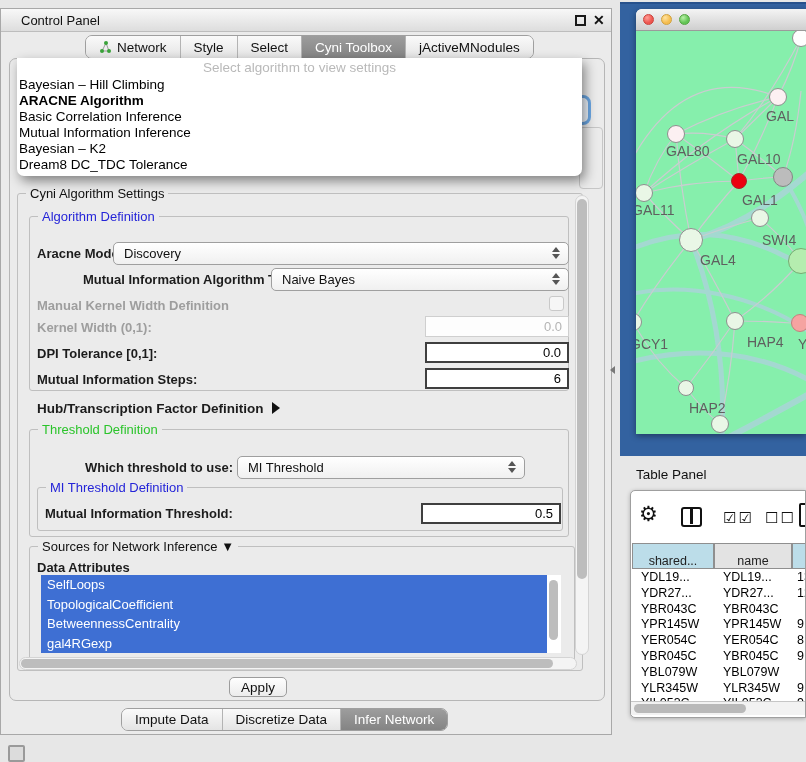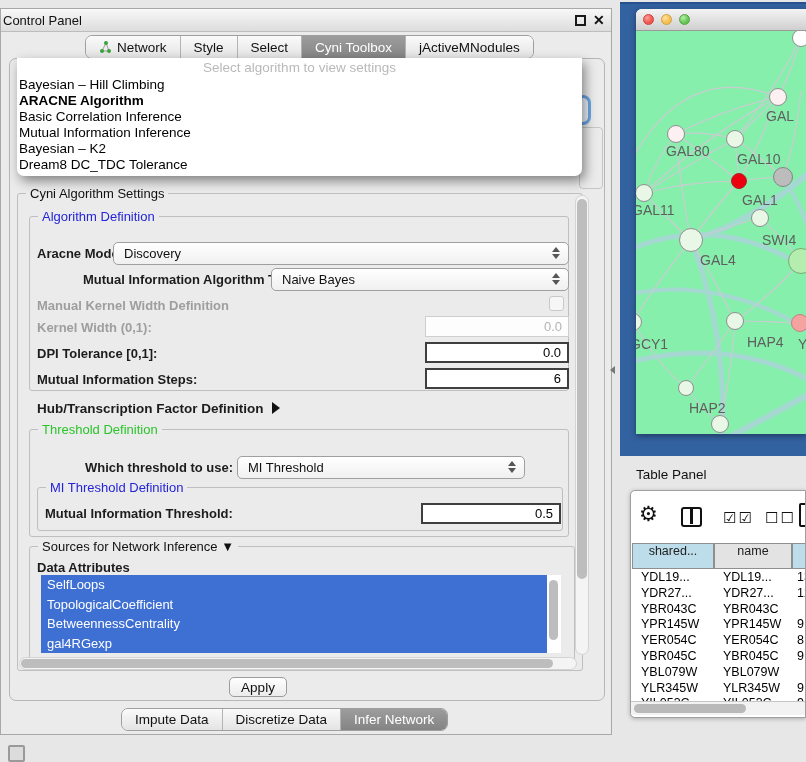--- a/index.html
+++ b/index.html
@@ -5,21 +5,21 @@
   html,body{margin:0;padding:0;}
   body{width:806px;height:762px;position:relative;overflow:hidden;background:#e7e7e7;
        font-family:"Liberation Sans",sans-serif;-webkit-font-smoothing:antialiased;}
   *{box-sizing:border-box;}
 
   
   #cp{position:absolute;left:0;top:8px;width:612px;height:727px;background:#ebebeb;
       border:1px solid #a8a8a8;}
   .cp-titlebar{position:absolute;left:0;top:0;width:100%;height:23px;
       background:linear-gradient(#f8f8f8,#dddddd);border-bottom:1px solid #bdbdbd;}
-  .cp-title{position:absolute;left:2px;top:4px;font-size:13px;color:#111;}
+  .cp-title{position:absolute;left:20px;top:4px;font-size:13px;color:#111;}
   .float-icon{position:absolute;left:574px;top:6px;width:11px;height:11px;border:2px solid #1a1a1a;background:transparent;}
   .close-icon{position:absolute;left:592px;top:3px;font-size:14px;font-weight:bold;color:#111;}
 
   
   .tabbar{position:absolute;left:84px;top:26px;height:24px;display:flex;border:1px solid #9f9f9f;
       border-radius:7px;overflow:hidden;background:#ececec;z-index:20;}
   .tab{padding:3px 13px;font-size:13.5px;color:#111;display:flex;align-items:center;gap:5px;
       background:linear-gradient(#fafafa,#e4e4e4);border-left:1px solid #b3b3b3;white-space:nowrap;}
   .tab:first-child{border-left:none;}
   .tab.sel{background:linear-gradient(#9d9d9d,#848484);color:#fff;}
@@ -117,21 +117,21 @@
   #table-area{position:absolute;left:620px;top:456px;width:186px;height:306px;background:#e7e7e7;}
   .tp-title{position:absolute;left:16px;top:11px;font-size:13.5px;color:#111;}
   #tp-window{position:absolute;left:10px;top:34px;width:176px;height:228px;background:#fff;
       border:1px solid #9f9f9f;border-radius:5px 0 0 5px;overflow:hidden;box-shadow:0 1px 4px rgba(0,0,0,.25);}
   .gear{position:absolute;left:8px;top:12px;font-size:21px;color:#111;line-height:22px;}
   .split-icon{position:absolute;left:50px;top:16px;width:21px;height:20px;border:2.5px solid #111;border-radius:3px;}
   .split-icon i{position:absolute;left:7px;top:0;width:2.5px;height:15px;background:#111;display:block;}
   .check-pair{position:absolute;top:18px;font-size:15px;color:#111;letter-spacing:2px;}
   .doc-icon{position:absolute;left:168px;top:12px;width:20px;height:24px;border:2.5px solid #111;border-radius:2px;}
   .th-cell{position:absolute;top:52px;height:26px;border:1px solid #8f8f8f;font-size:12.5px;color:#222;
-      display:flex;align-items:flex-start;justify-content:center;}
+      display:flex;align-items:flex-end;justify-content:center;}
   .trow{position:absolute;left:1px;width:230px;height:15.8px;display:flex;font-size:12.5px;color:#000;}
   .trow span{display:block;line-height:15.8px;white-space:nowrap;overflow:hidden;}
   .tc1{width:82px;padding-left:9px;}
   .tc2{width:78px;padding-left:9px;}
   .tc3{width:60px;padding-left:5px;}
   .tp-hscroll{position:absolute;left:0;top:210px;width:176px;height:14px;background:#f2f2f2;border-top:1px solid #c6c6c6;}
   .tp-hthumb{position:absolute;left:3px;top:2px;width:112px;height:9px;background:#b9b9b9;border-radius:5px;}
 
   .corner-btn{position:absolute;left:8px;top:745px;width:17px;height:17px;border:2px solid #9a9a9a;
       background:#dcdcdc;border-radius:2px;}

